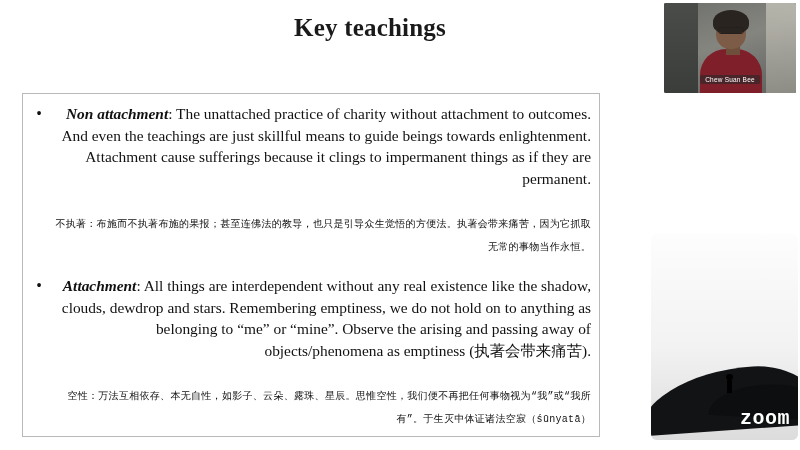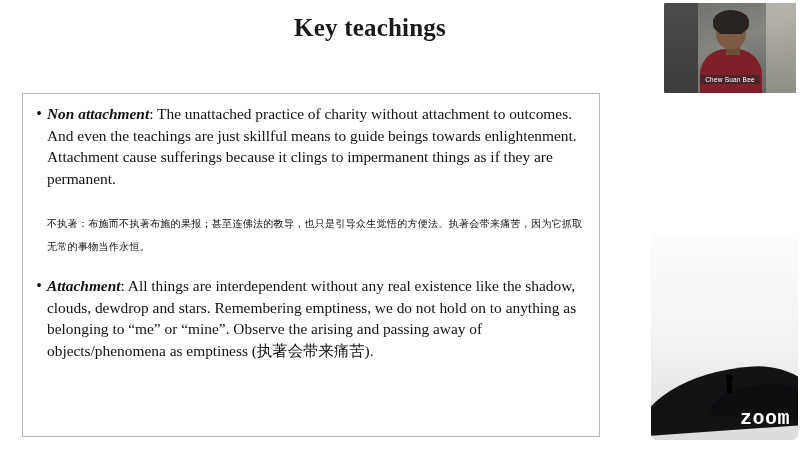--- a/index.html
+++ b/index.html
@@ -80,21 +80,21 @@
     font-size: 16px;
     line-height: 21.5px;
     color: #111111;
     text-align: center;
   }
   .bullet-body {
     flex: 1 1 auto;
     font-size: 15.4px;
     line-height: 21.5px;
     color: #111111;
-    text-align: left;
+    text-align: right;
   }
   .bullet-body .en {
     display: block;
   }
   .bullet-body .term {
     font-weight: bold;
     font-style: italic;
   }
   .bullet-body .cn {
     display: block;
@@ -287,20 +287,21 @@
           <span class="cn">不执著：布施而不执著布施的果报；甚至连佛法的教导，也只是引导众生觉悟的方便法。执著会带来痛苦，因为它抓取无常的事物当作永恒。</span>
         </div>
       </div>
 
       <div class="gap"></div>
 
       <div class="bullet-row">
         <div class="bullet-mark">•</div>
         <div class="bullet-body">
           <span class="en"><span class="term">Attachment</span><span>: All things are interdependent without any real existence like the shadow, clouds, dewdrop and stars. Remembering emptiness, we do not hold on to anything as belonging to “me” or “mine”. Observe the arising and passing away of objects/phenomena as emptiness (执著会带来痛苦).</span></span>
+          <span class="cn">空性：万法互相依存、本无自性，如影子、云朵、露珠、星辰。思惟空性，我们便不再把任何事物视为“我”或“我所有”。于生灭中体证诸法空寂（śūnyatā）</span>
         </div>
       </div>
 
     </div>
   </div>
 
   <div class="webcam">
     <div class="bg-wall"></div>
     <div class="door"></div>
     <div class="window"></div>

